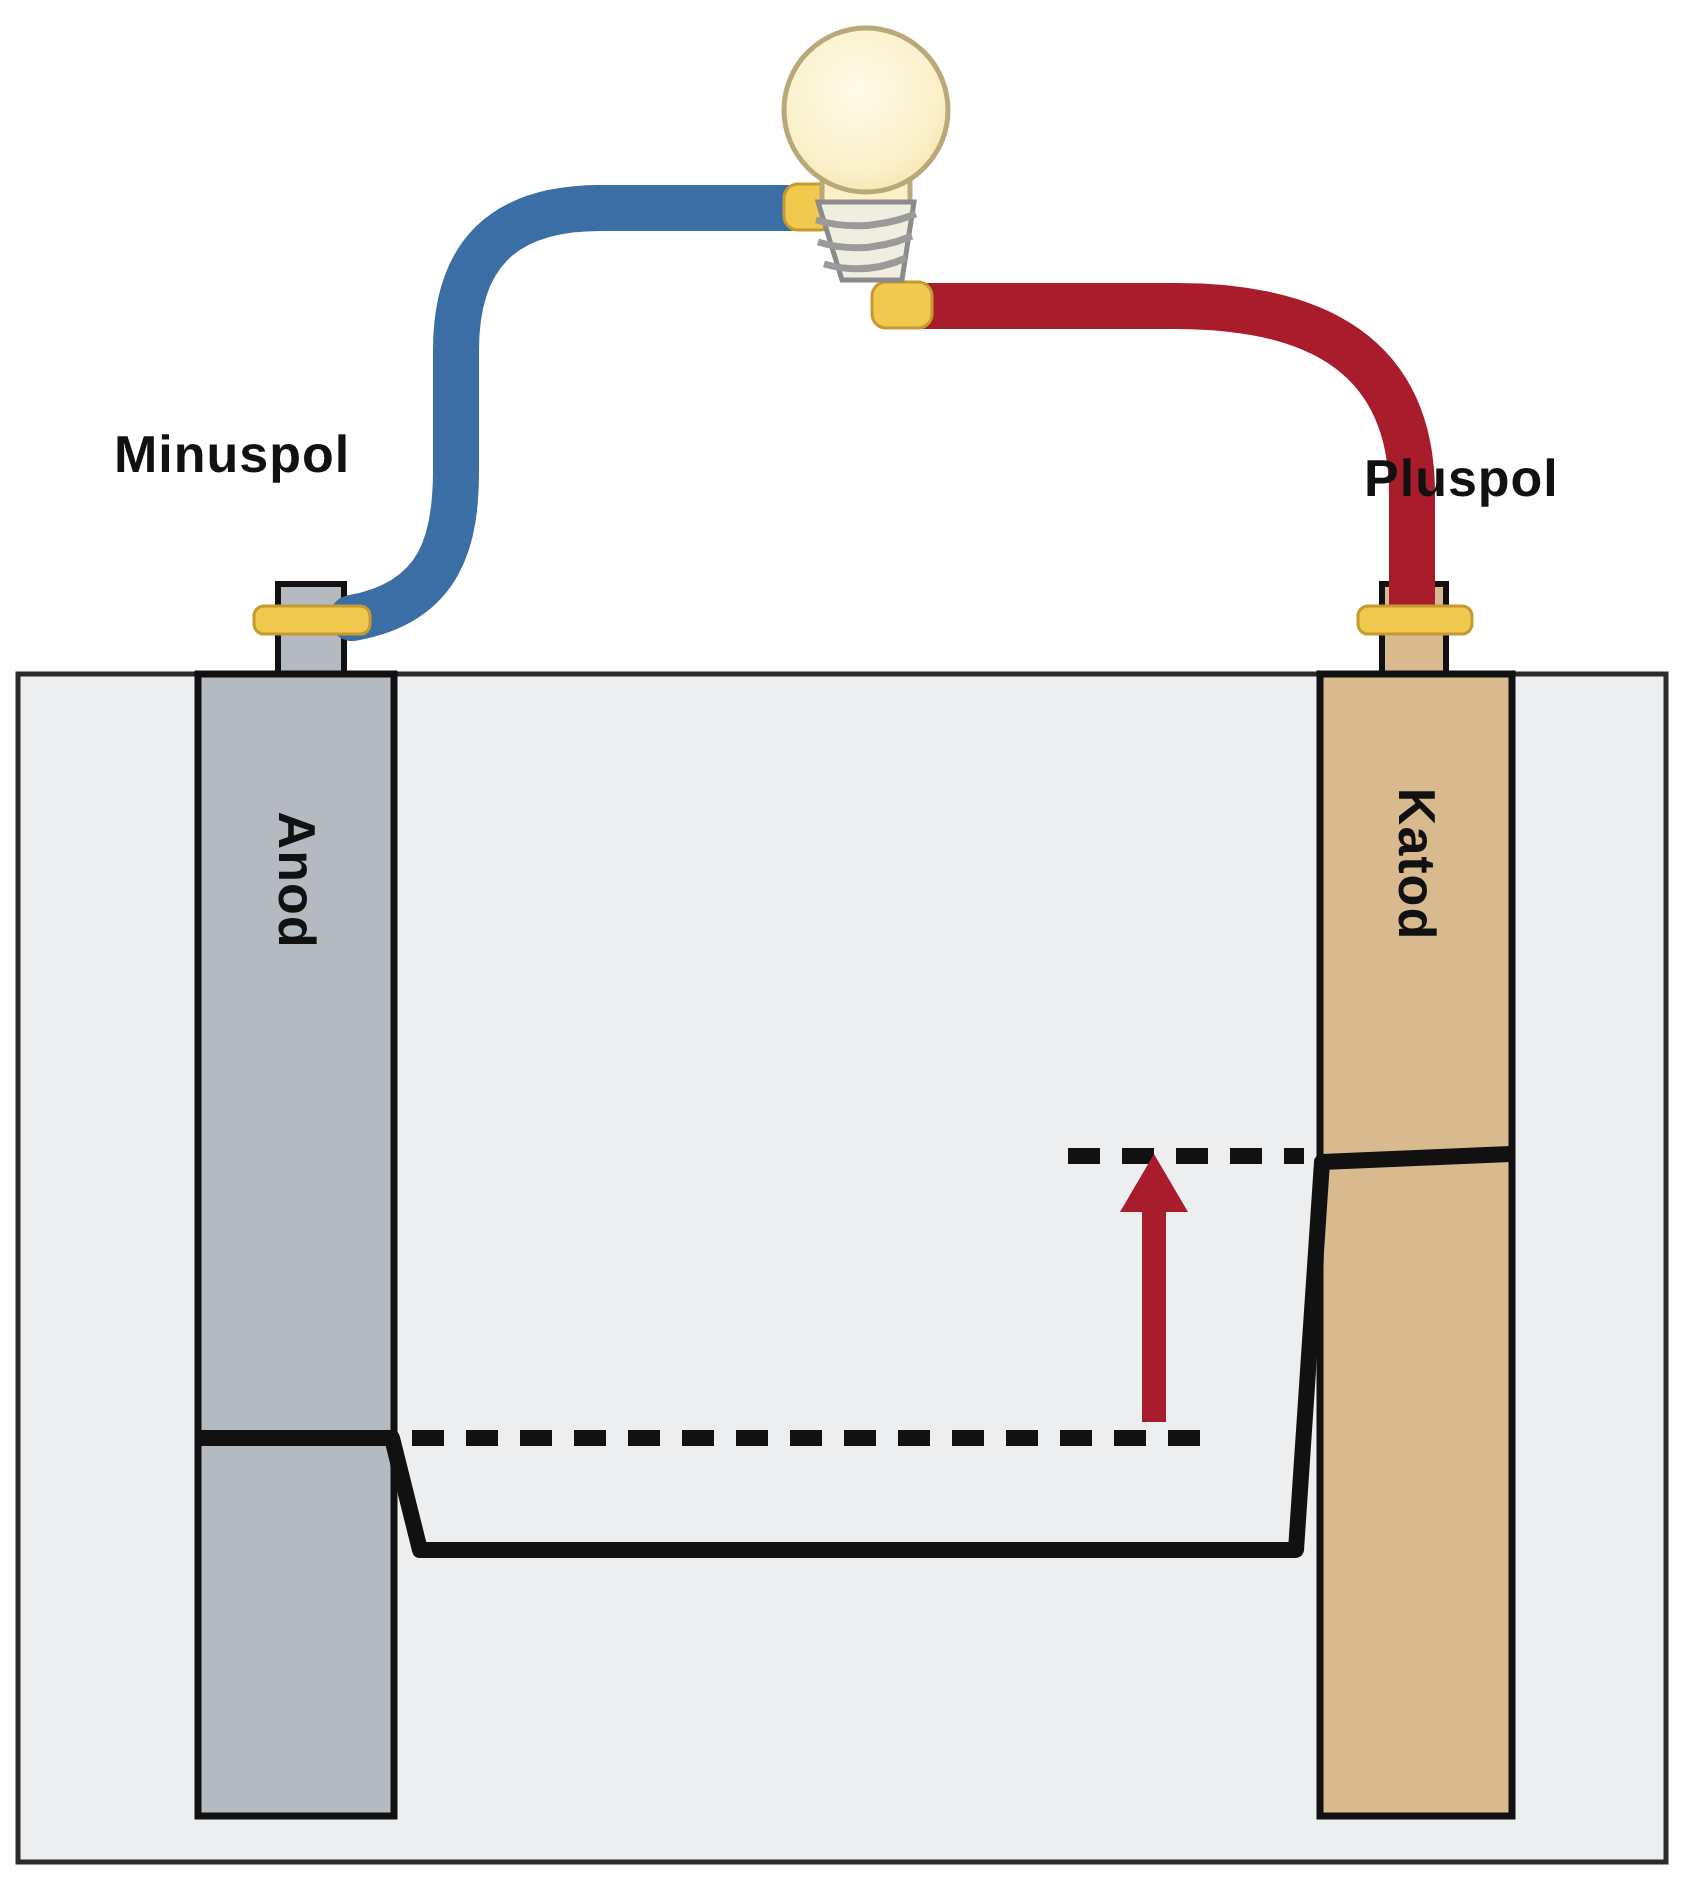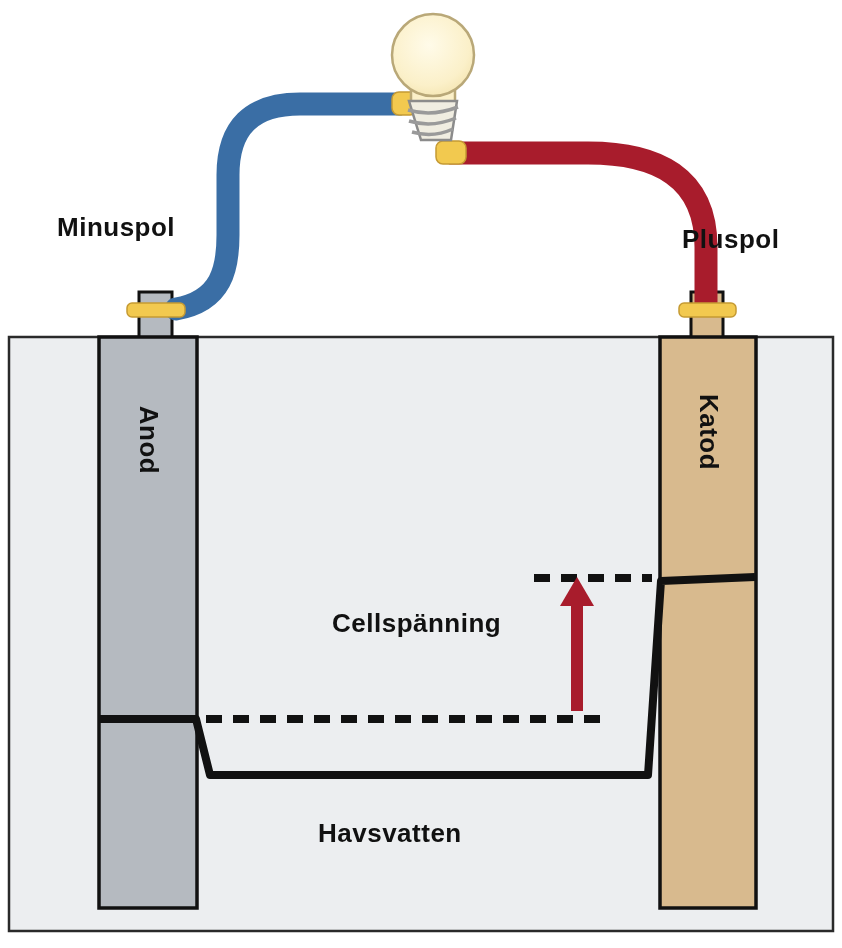--- a/index.html
+++ b/index.html
@@ -83,17 +83,15 @@
   </svg>
 
   <div class="lbl" style="left:57px; top:212px;">Minuspol</div>
 
   <div class="lbl" style="left:682px; top:224px;">Pluspol</div>
 
   <div class="lbl vertical" style="left:148px; top:440px;">Anod</div>
 
   <div class="lbl vertical" style="left:708px; top:432px;">Katod</div>
 
-  <div class="lbl" style="left:332px; top:608px;">Cellspänning</div>
 
-  <div class="lbl" style="left:318px; top:818px;">Havsvatten</div>
 
 </div>
 
 </body></html>

